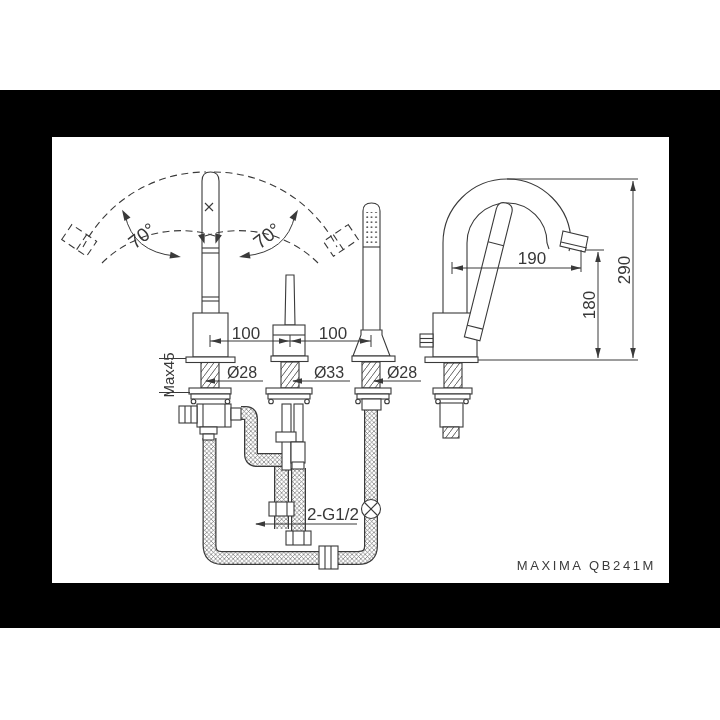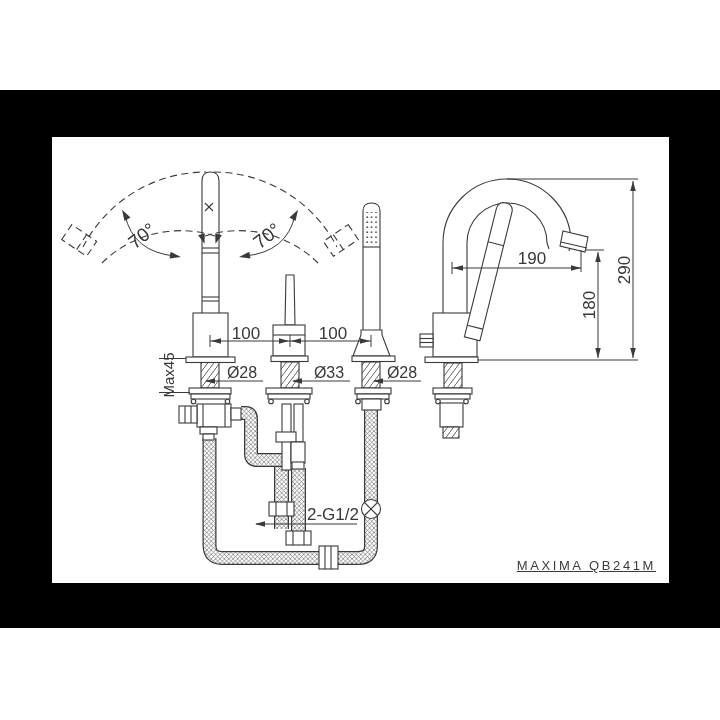--- a/index.html
+++ b/index.html
@@ -2,21 +2,21 @@
 <html><head>
 <meta charset="utf-8">
 <style>
   html,body{margin:0;padding:0;width:720px;height:720px;background:#ffffff;overflow:hidden;
             font-family:"Liberation Sans",sans-serif;}
   .stage{position:relative;width:720px;height:720px;background:#ffffff;}
   .frame{position:absolute;left:0;top:90px;width:720px;height:538px;background:#000000;}
   .panel{position:absolute;left:52px;top:137px;width:617px;height:446px;background:#ffffff;}
   .panel svg{display:block;}
   .brand{position:absolute;right:13px;bottom:10px;font-size:13px;letter-spacing:2.6px;
-         color:#3c3c3c;white-space:nowrap;text-decoration:underline;}
+         color:#3c3c3c;white-space:nowrap;}
   
   .ln{fill:none;stroke:#3a3a3a;stroke-width:1.1;}
   .fw{fill:#ffffff;stroke:#3a3a3a;stroke-width:1.1;}
   .dash{stroke-dasharray:7 4.5;}
   .dim{fill:none;stroke:#3a3a3a;stroke-width:1;}
   .ah{fill:#3a3a3a;stroke:none;}
   .txt{font-family:"Liberation Sans",sans-serif;fill:#383838;}
   .t17{font-size:17px;}
   .t16{font-size:16px;}
   .t15{font-size:15px;}

